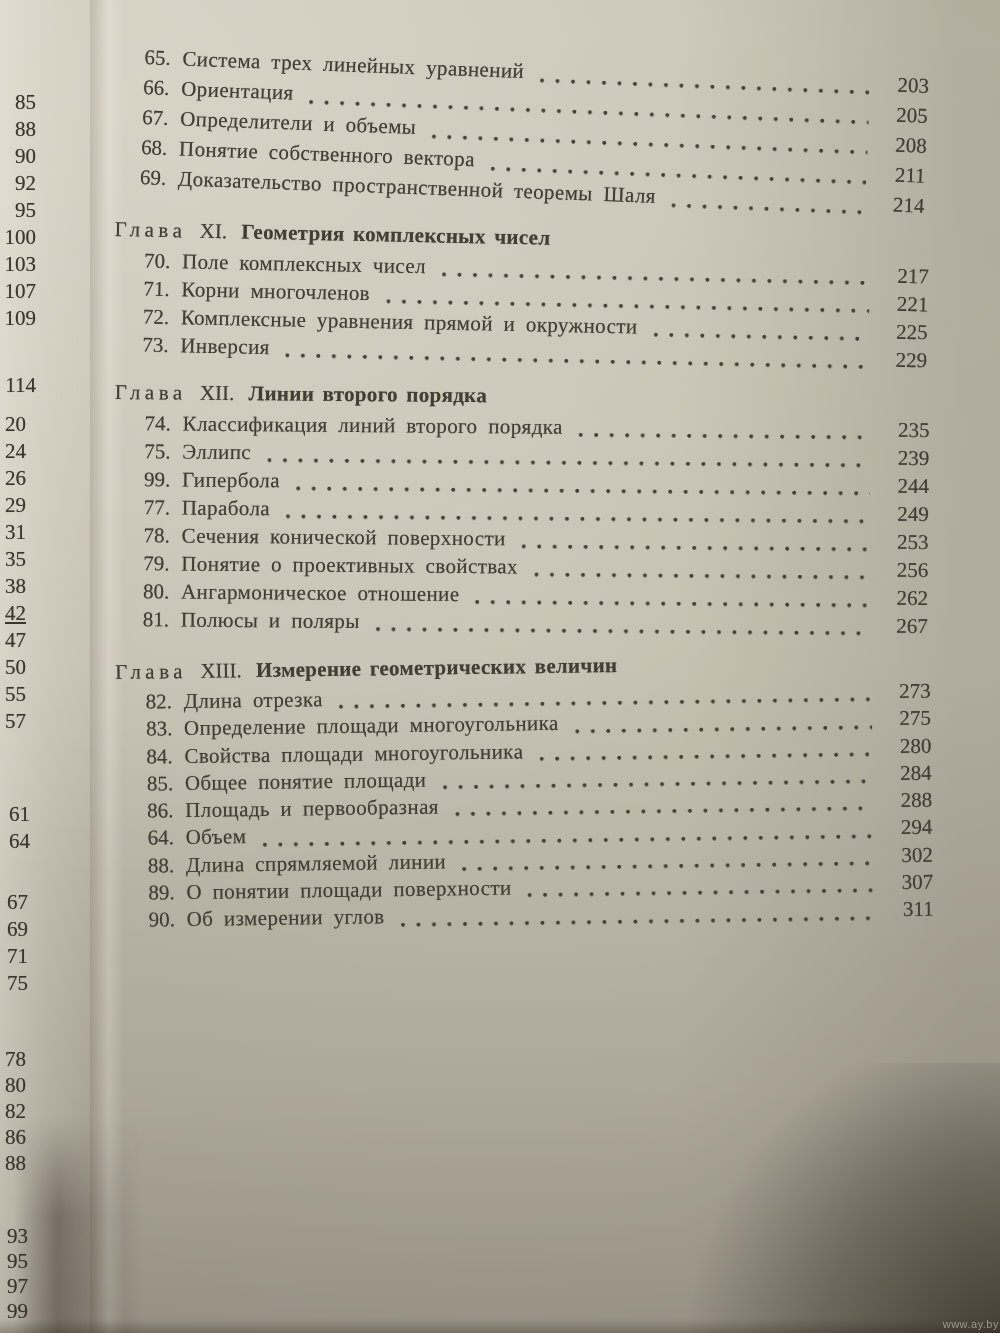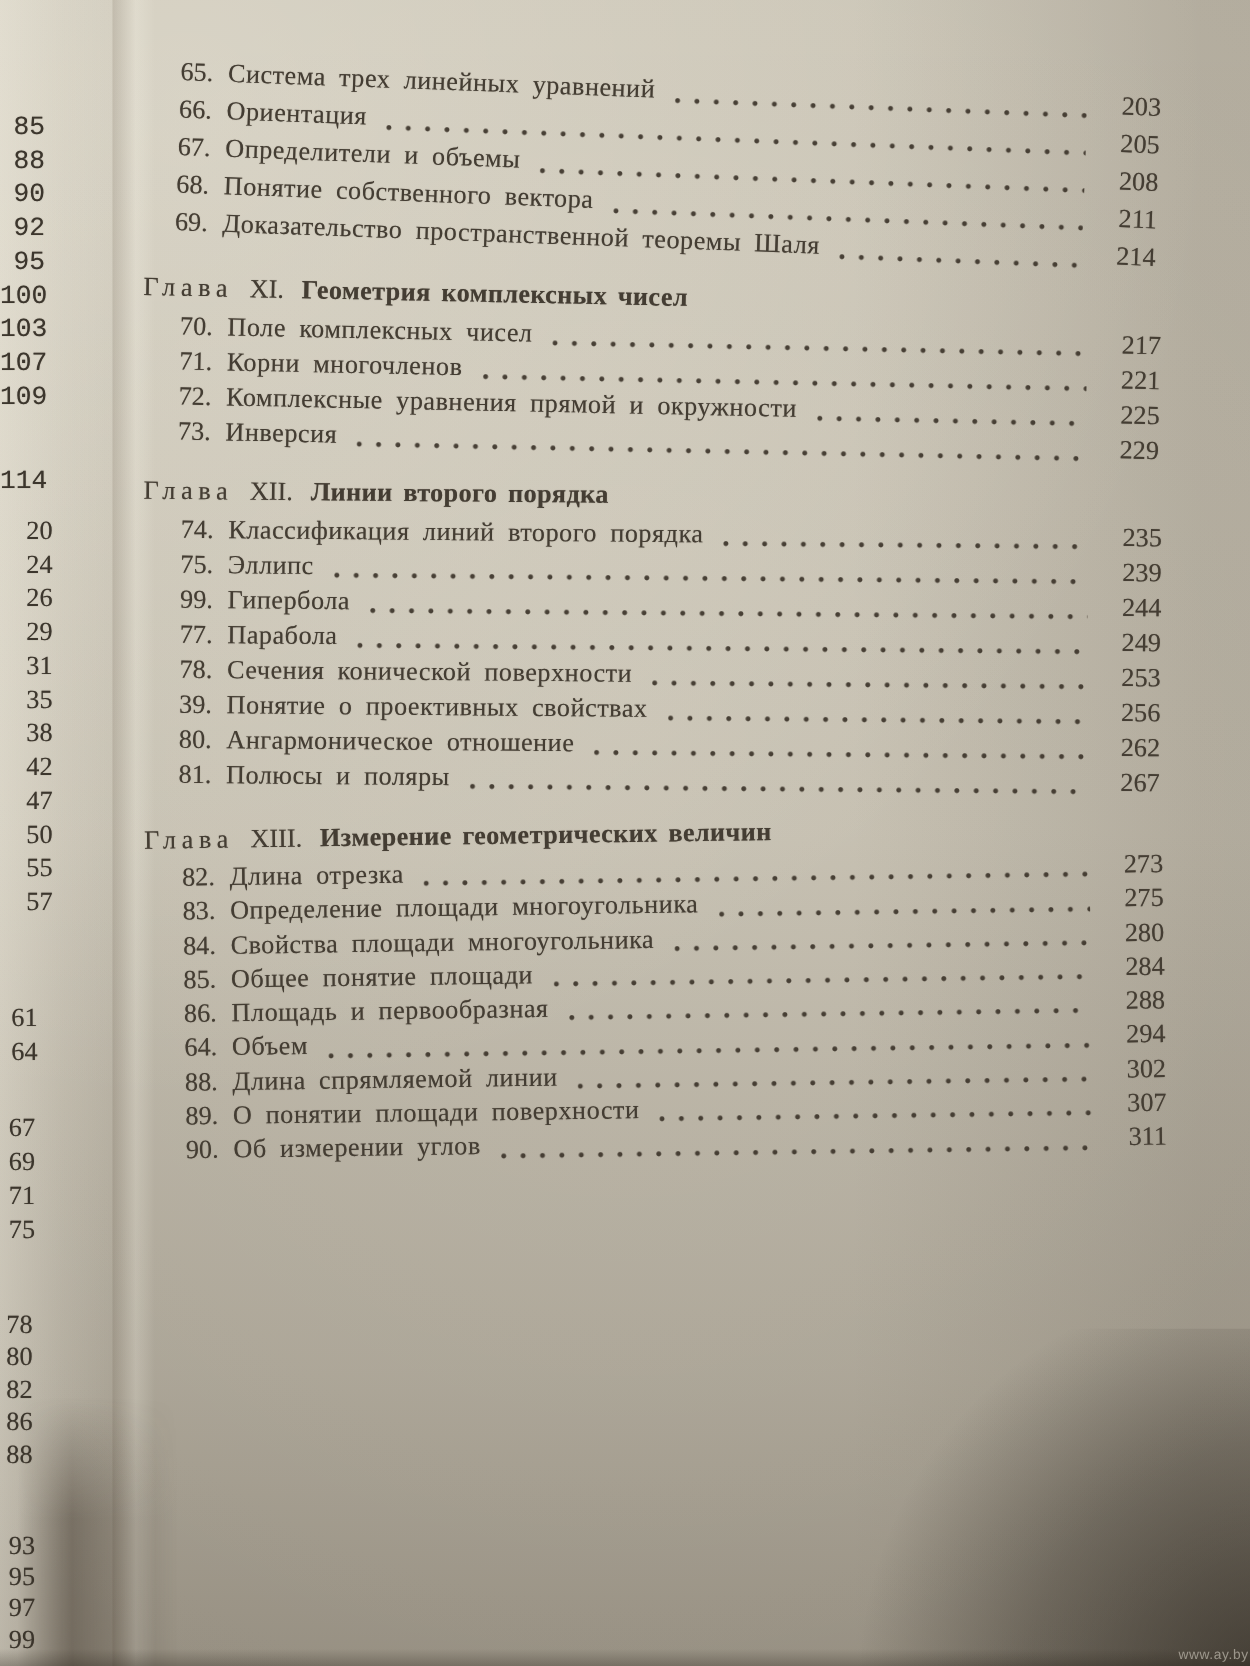--- a/index.html
+++ b/index.html
@@ -55,41 +55,41 @@
     color:rgba(214,208,196,0.60);letter-spacing:0.5px;}
 </style>
 </head>
 <body>
 
 <div class="photo">
   <div class="left-edge-light"></div>
   <div class="page-crease"></div>
 
   <div id="left-col">
-      <div class="lgroup" style="top: 89px; width: 36px; font-family: Liberation Mono, monospace;">
+      <div class="lgroup" style="top: 89px; width: 36px;">
         <span class="lnum" style="line-height: 27px;">85</span>
         <span class="lnum" style="line-height: 27px;">88</span>
         <span class="lnum" style="line-height: 27px;">90</span>
         <span class="lnum" style="line-height: 27px;">92</span>
         <span class="lnum" style="line-height: 27px;">95</span>
         <span class="lnum" style="line-height: 27px;">100</span>
         <span class="lnum" style="line-height: 27px;">103</span>
         <span class="lnum" style="line-height: 27px;">107</span>
         <span class="lnum" style="line-height: 27px;">109</span>
         <span class="lnum" style="line-height: 27px; margin-top: 40px;">114</span>
       </div>
-      <div class="lgroup" style="top: 411px; width: 26px; margin-left: 16px;">
+      <div class="lgroup" style="top: 411px; width: 26px;">
         <span class="lnum" style="line-height: 27px;">20</span>
         <span class="lnum" style="line-height: 27px;">24</span>
         <span class="lnum" style="line-height: 27px;">26</span>
         <span class="lnum" style="line-height: 27px;">29</span>
         <span class="lnum" style="line-height: 27px;">31</span>
         <span class="lnum" style="line-height: 27px;">35</span>
         <span class="lnum" style="line-height: 27px;">38</span>
-        <span class="lnum" style="line-height: 27px;">42</span>
+        <span class="lnum" style="line-height: 27px; text-decoration: underline;">42</span>
         <span class="lnum" style="line-height: 27px;">47</span>
         <span class="lnum" style="line-height: 27px;">50</span>
         <span class="lnum" style="line-height: 27px;">55</span>
         <span class="lnum" style="line-height: 27px;">57</span>
       </div>
       <div class="lgroup" style="top: 801px; width: 30px;">
         <span class="lnum" style="line-height: 27px;">61</span>
         <span class="lnum" style="line-height: 27px;">64</span>
       </div>
       <div class="lgroup" style="top: 889px; width: 28px;">
@@ -221,21 +221,21 @@
   </div>
 
   <div class="row" style="line-height: 28px; height: 28px;">
     <span class="enum">78.</span>
     <span class="etitle">Сечения конической поверхности</span>
     <span class="leader"></span>
     <span class="epage">253</span>
   </div>
 
   <div class="row" style="line-height: 28px; height: 28px;">
-    <span class="enum">39.</span>
+    <span class="enum">79.</span>
     <span class="etitle">Понятие о проективных свойствах</span>
     <span class="leader"></span>
     <span class="epage">256</span>
   </div>
 
   <div class="row" style="line-height: 28px; height: 28px;">
     <span class="enum">80.</span>
     <span class="etitle">Ангармоническое отношение</span>
     <span class="leader"></span>
     <span class="epage">262</span>

